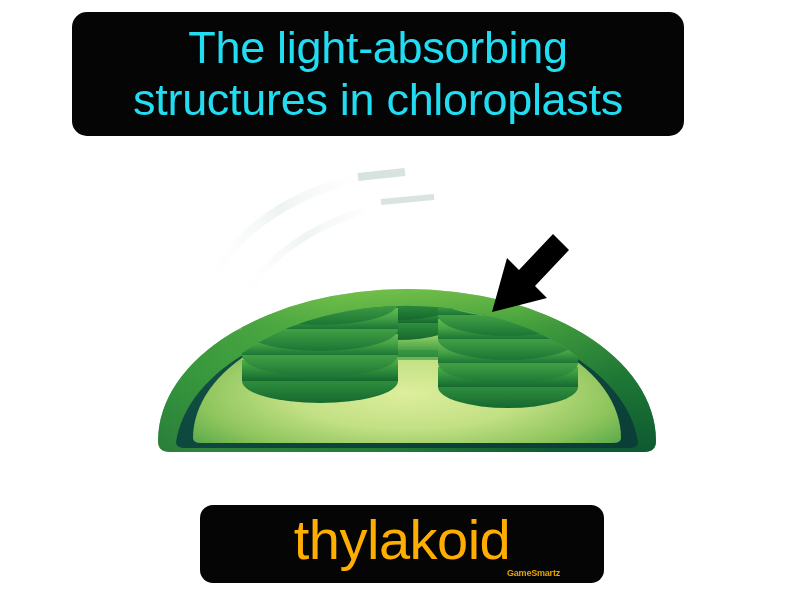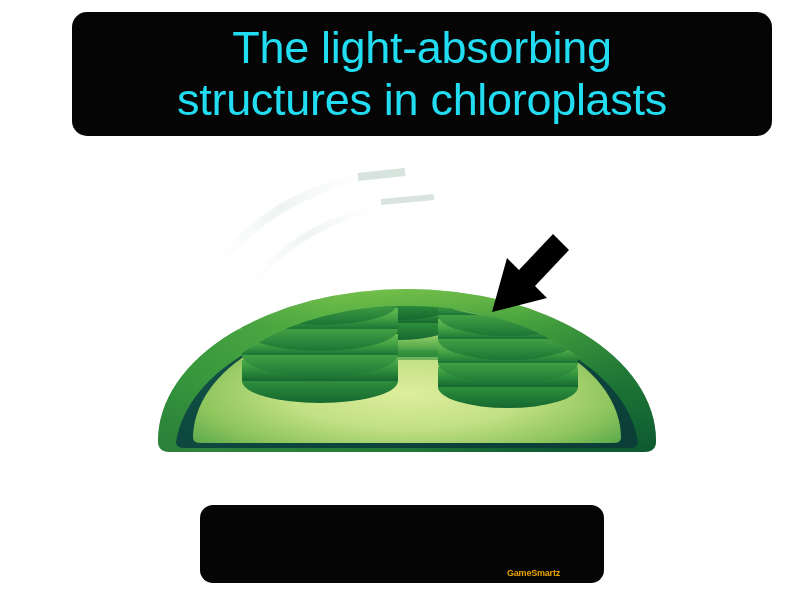--- a/index.html
+++ b/index.html
@@ -13,21 +13,21 @@
     position: relative;
     overflow: hidden;
     font-family: "Liberation Sans", sans-serif;
   }
 
   
   #definition-box {
     position: absolute;
     left: 72px;
     top: 12px;
-    width: 700px;
+    width: 612px;
     height: 124px;
     background: #050505;
     border-radius: 15px;
     display: flex;
     align-items: center;
     justify-content: center;
     box-sizing: border-box;
     padding: 0 10px;
   }
   #definition-text {
@@ -255,14 +255,15 @@
                L 347 157
                L 362 103
                L 374 115
                L 408 79
                Z" fill="#000000"></path>
     </g>
   </svg>
 </div>
 
 <div id="term-box">
+  <div id="term-text">thylakoid</div>
   <div id="watermark">GameSmartz</div>
 </div>
 
 </body></html>

